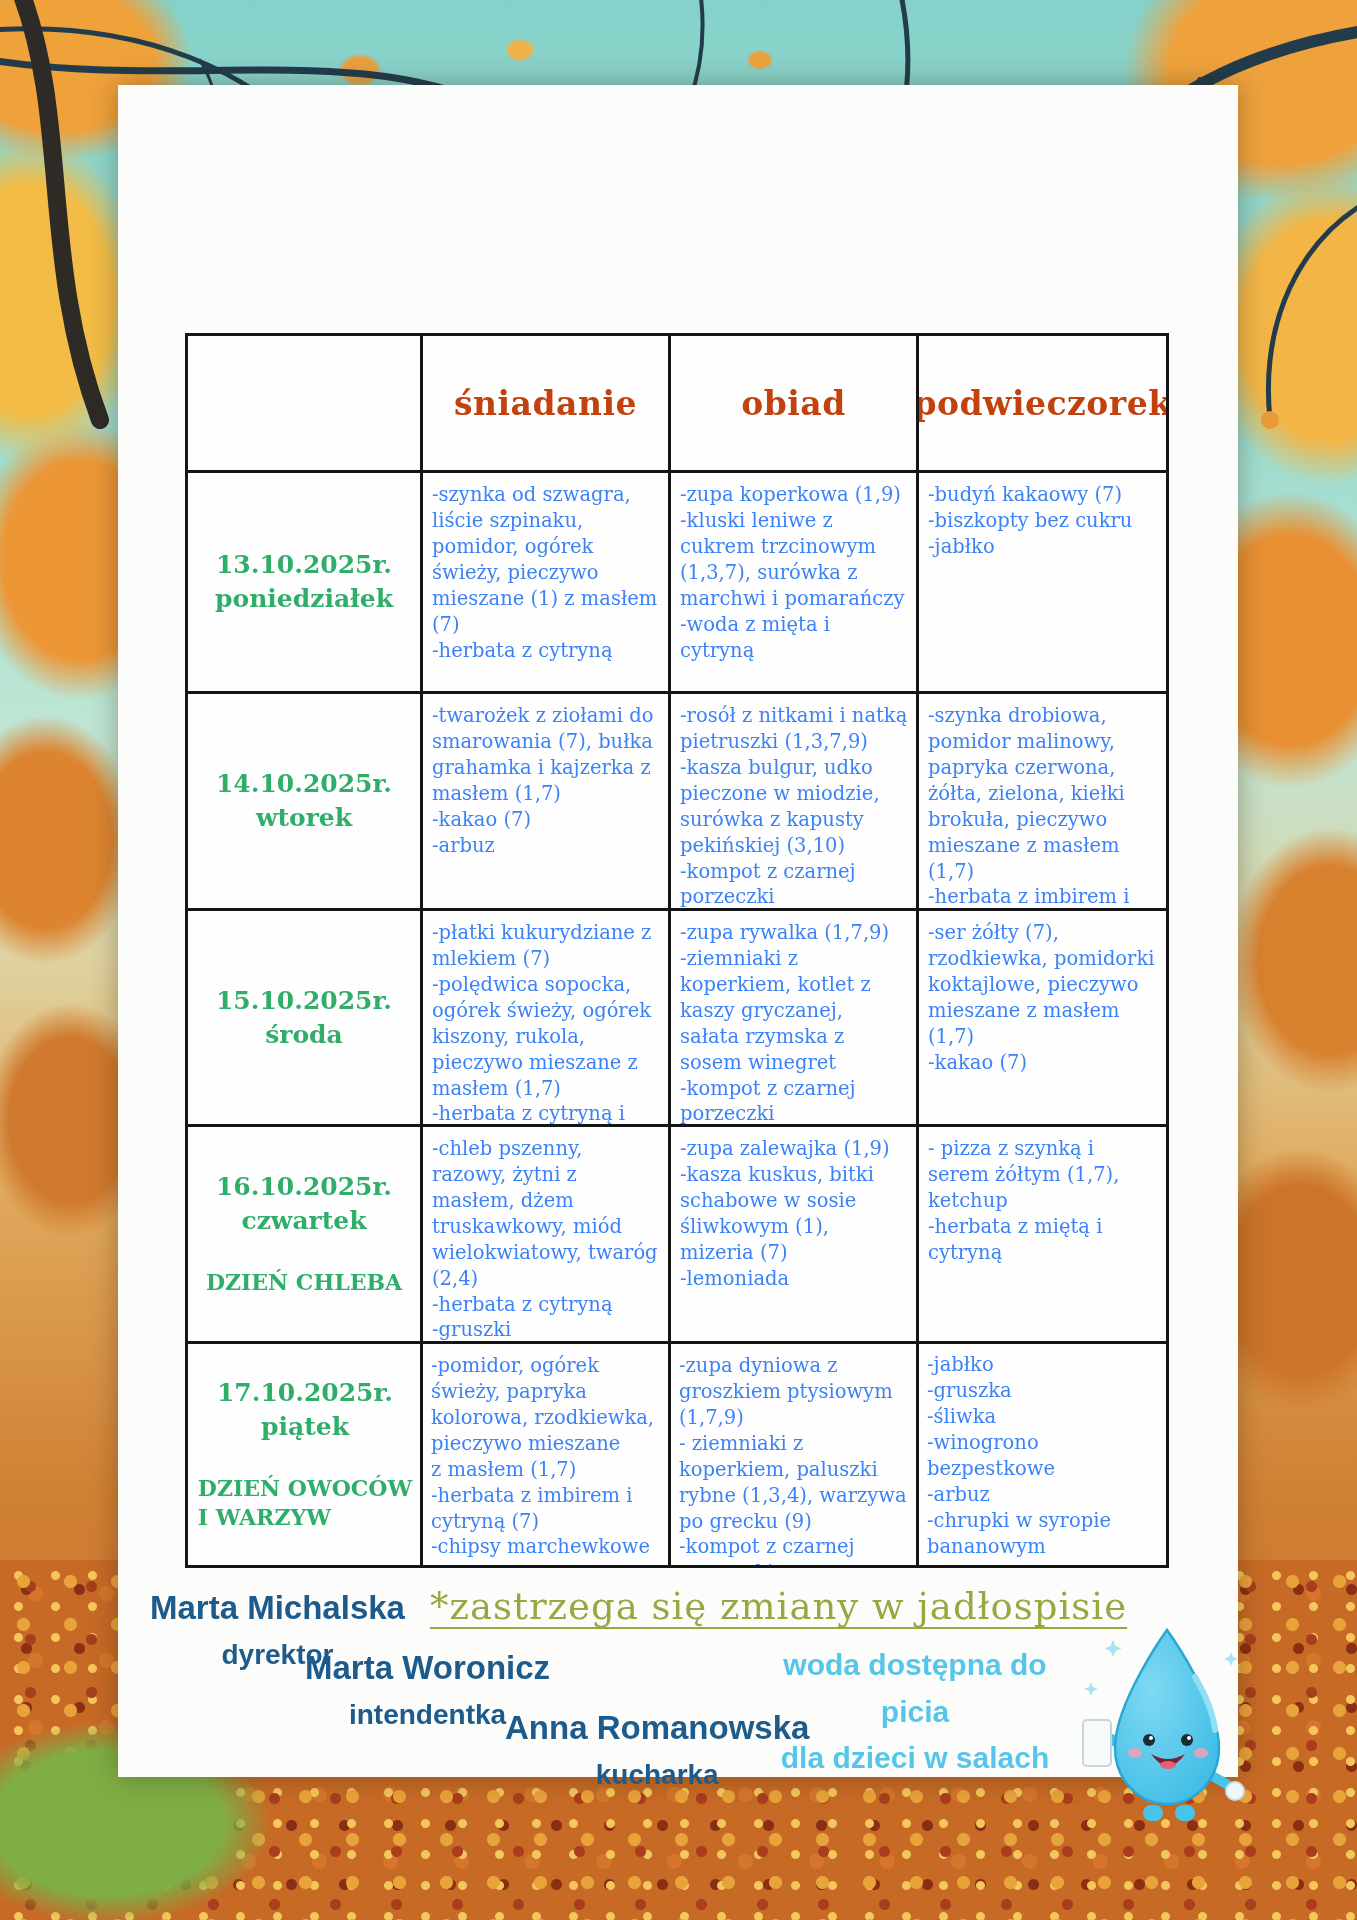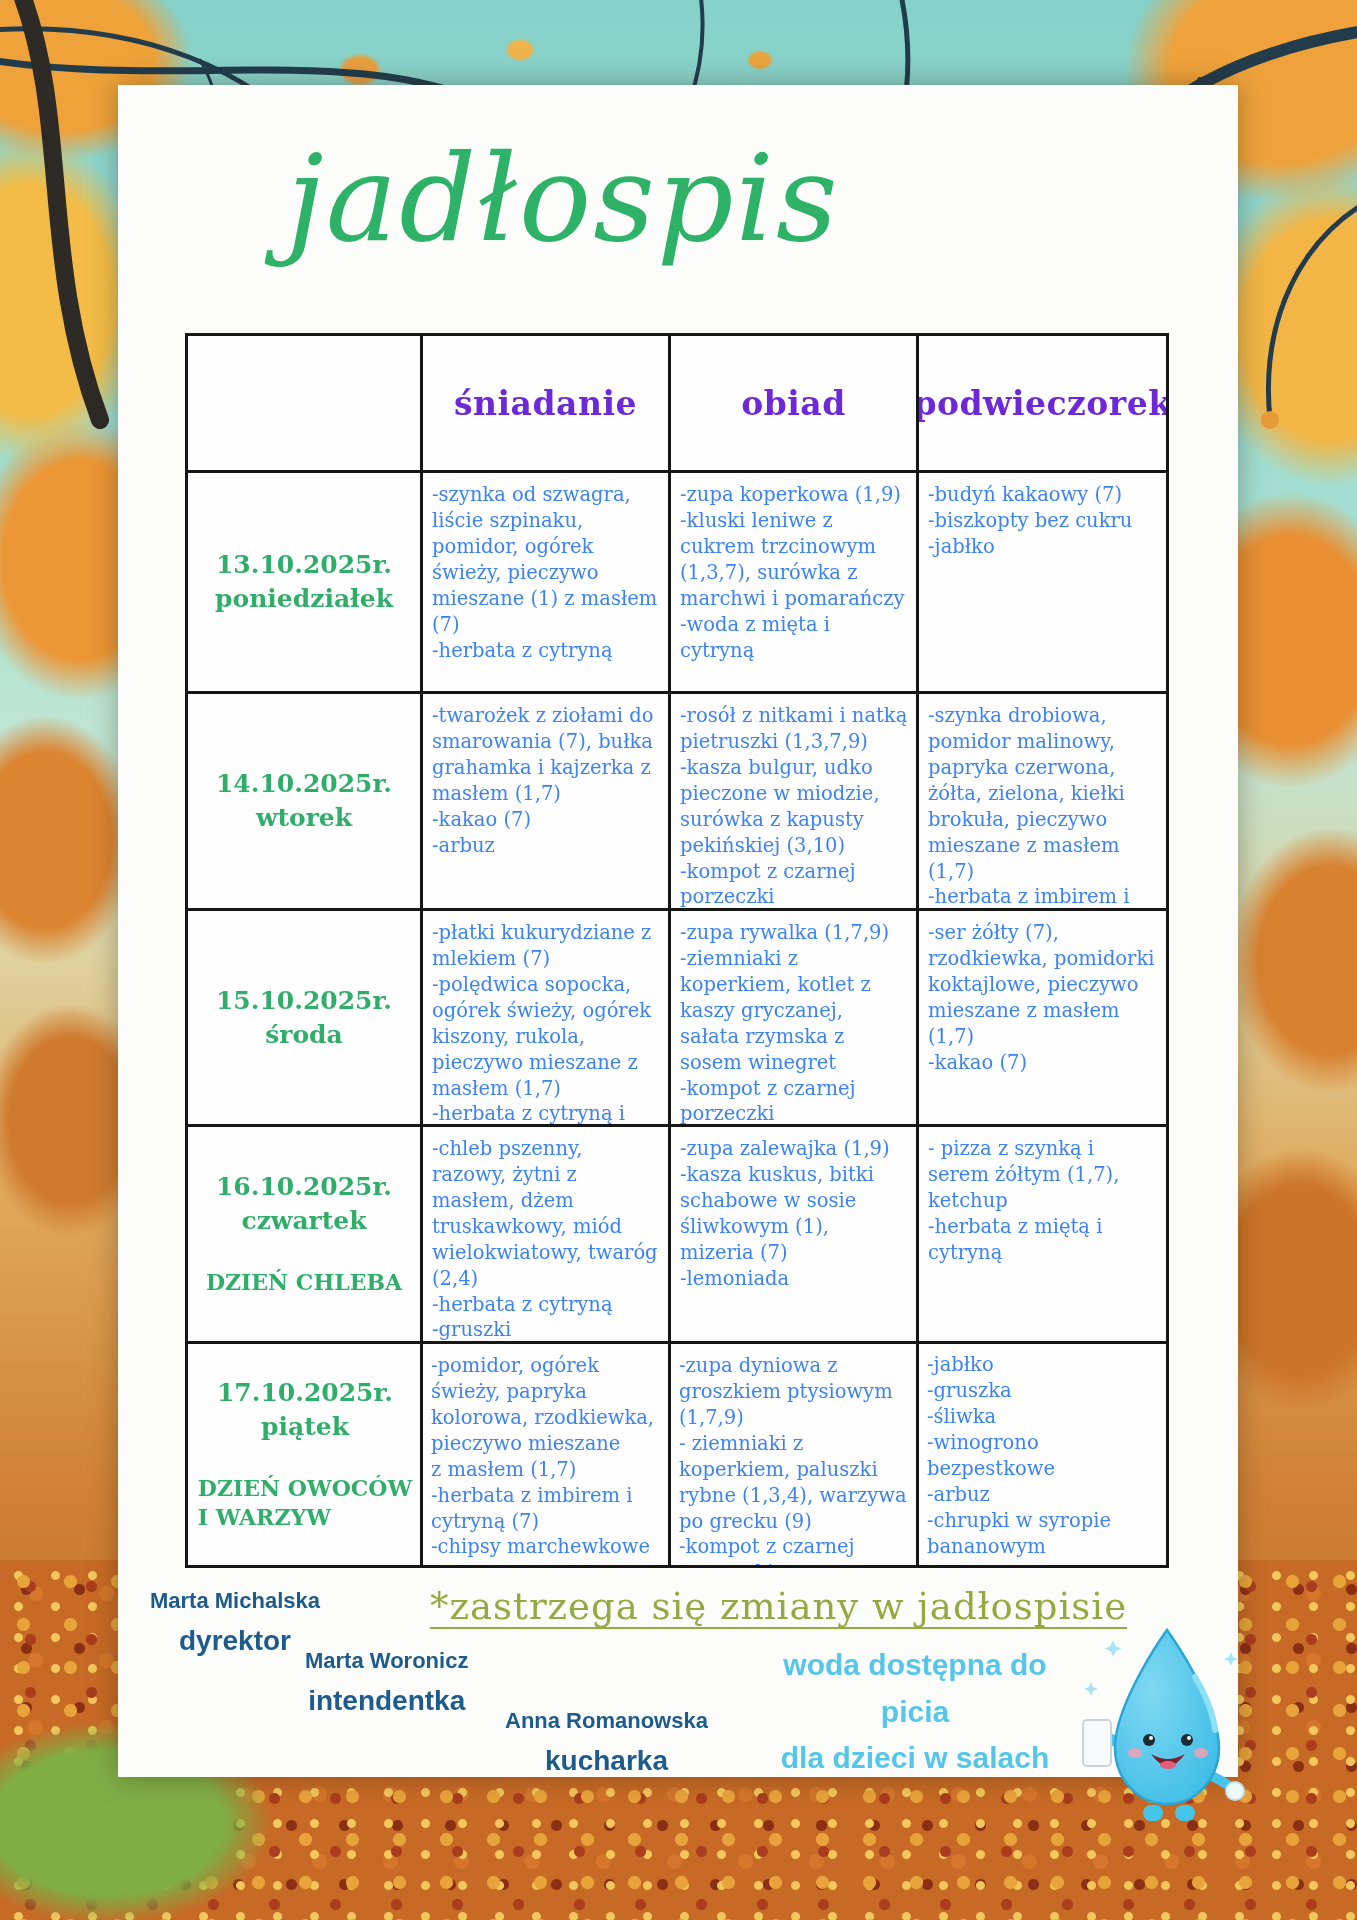--- a/index.html
+++ b/index.html
@@ -51,35 +51,35 @@
   
   .menu-table{position:absolute;left:67px;top:248px;width:978px;
      display:grid;grid-template-columns:235px 248px 248px 247px;
      grid-template-rows:137px 221px 217px 216px 217px 221px;
      border:3px solid #161616;background:#fff;box-sizing:content-box;}
   .cell{border-right:3px solid #161616;border-bottom:3px solid #161616;
         box-sizing:border-box;overflow:hidden;background:#fefefe;}
   .cell.last-col{border-right:none;}
   .cell.last-row{border-bottom:none;padding-left:8px;}
   .head-cell{display:flex;align-items:center;justify-content:center;
-     font-weight:bold;font-size:33px;color:#6d28d9;letter-spacing:.5px;}
+     font-weight:bold;font-size:33px;color:#c2410c;letter-spacing:.5px;}
   .day-cell{display:flex;flex-direction:column;align-items:center;justify-content:center;
      color:#2fae6a;font-weight:bold;text-align:left;padding:6px;}
   .date{font-size:25px;line-height:1.35;}
   .weekday{font-size:25px;line-height:1.35;}
   .special{font-size:22px;line-height:1.35;margin-top:30px;white-space:pre-line;}
   .special:empty{display:none;}
   .body-cell{padding:9px 8px 6px 9px;}
   .body-cell.vc{display:flex;align-items:center;}
   .cell-text{font-size:19.5px;line-height:1.33;color:#3b82f6;white-space:pre-line;}
 
   
   .sig{position:absolute;text-align:center;color:#1d5b8d;z-index:3;
        font-family:"Liberation Sans",sans-serif;font-weight:bold;}
-  .sig .name{font-size:22px;line-height:1.2;}
+  .sig .name{font-size:33px;line-height:1.2;}
   .sig .role{font-size:28px;line-height:1.2;margin-top:10px;}
   .note{position:absolute;left:430px;top:1585px;z-index:3;
         font-size:37px;color:#94a93f;letter-spacing:1px;
         text-decoration:underline;text-underline-offset:8px;text-decoration-thickness:2px;}
   .water-note{position:absolute;left:745px;top:1642px;width:340px;z-index:3;
         font-family:"Liberation Sans",sans-serif;font-weight:bold;
         font-size:30px;line-height:1.55;color:#55c6e9;text-align:center;white-space:pre-line;}
   .mascot{position:absolute;left:1075px;top:1622px;z-index:4;}
 </style>
 </head>
@@ -118,21 +118,20 @@
         <circle cx="980" cy="140" r="9"></circle>
         <circle cx="1110" cy="230" r="8"></circle>
     </g>
   </svg>
 
   <div class="leaf-carpet"></div>
   <div class="grass"></div>
 
   <div class="sheet">
 
-    <div class="title">jadłospis</div>
 
     <div class="menu-table">
 
       <div class="cell"></div>
       <div class="cell head-cell">śniadanie</div>
       <div class="cell head-cell">obiad</div>
       <div class="cell head-cell last-col">podwieczorek</div>
 
       <div class="cell day-cell">
         <div class="date">13.10.2025r.</div>

